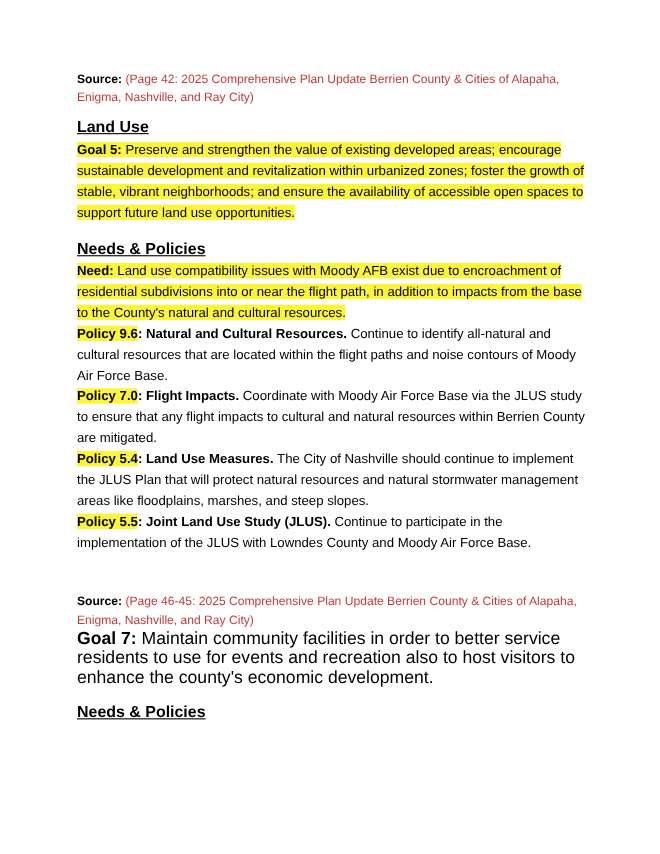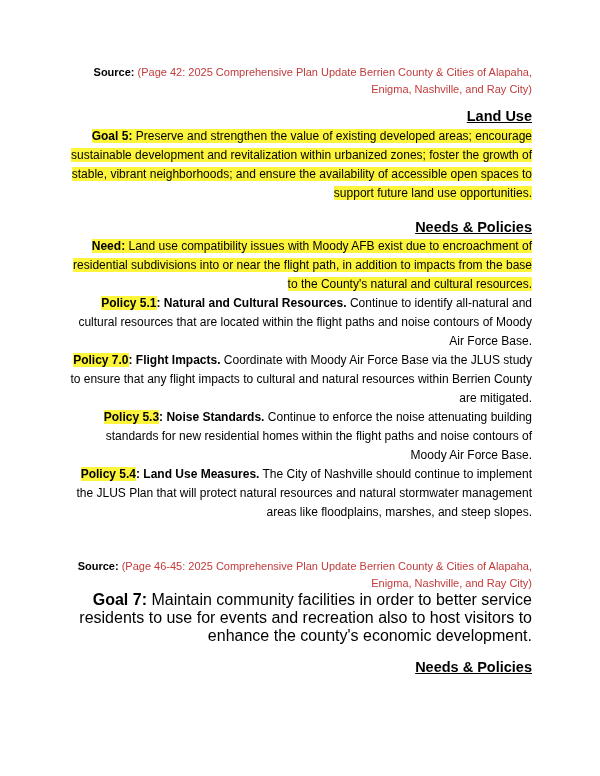--- a/index.html
+++ b/index.html
@@ -12,21 +12,20 @@
     height: 776px;
     overflow: hidden;
     font-family: "Liberation Sans", sans-serif;
     color: #000000;
   }
   .page {
     box-sizing: border-box;
     width: 600px;
     height: 776px;
     padding: 64px 68px 0 70px;
-    text-align: right;
   }
   p {
     margin: 0;
   }
   .src {
     font-size: 11px;
     line-height: 16.5px;
   }
   .src .src-label {
     color: #000000;
@@ -72,28 +71,28 @@
   <p class="src"><span class="src-label">Source:</span><span class="cite"> (Page 42: 2025 Comprehensive Plan Update Berrien County &amp; Cities of Alapaha, Enigma, Nashville, and Ray City)</span></p>
 
   <h2 class="h-landuse">Land Use</h2>
 
   <p class="body-p"><strong class="hl">Goal 5:</strong><span class="hl"> Preserve and strengthen the value of existing developed areas; encourage sustainable development and revitalization within urbanized zones; foster the growth of stable, vibrant neighborhoods; and ensure the availability of accessible open spaces to support future land use opportunities.</span></p>
 
   <h2 class="h-needs1">Needs &amp; Policies</h2>
 
   <p class="body-p"><strong class="hl">Need:</strong><span class="hl"> Land use compatibility issues with Moody AFB exist due to encroachment of residential subdivisions into or near the flight path, in addition to impacts from the base to the County's natural and cultural resources.</span></p>
 
-  <p class="body-p"><strong class="hl">Policy 5.1</strong><strong>:</strong><strong> Natural and Cultural Resources.</strong><span> Continue to identify all-natural and cultural resources that are located within the flight paths and noise contours of Moody Air Force Base.</span></p>
+  <p class="body-p"><strong class="hl">Policy 9.6</strong><strong>:</strong><strong> Natural and Cultural Resources.</strong><span> Continue to identify all-natural and cultural resources that are located within the flight paths and noise contours of Moody Air Force Base.</span></p>
 
   <p class="body-p"><strong class="hl">Policy 7.0</strong><strong>:</strong><strong> Flight Impacts.</strong><span> Coordinate with Moody Air Force Base via the JLUS study to ensure that any flight impacts to cultural and natural resources within Berrien County are mitigated.</span></p>
 
-  <p class="body-p"><strong class="hl">Policy 5.3</strong><strong>:</strong><strong> Noise Standards.</strong><span> Continue to enforce the noise attenuating building standards for new residential homes within the flight paths and noise contours of Moody Air Force Base.</span></p>
 
   <p class="body-p"><strong class="hl">Policy 5.4</strong><strong>:</strong><strong> Land Use Measures.</strong><span> The City of Nashville should continue to implement the JLUS Plan that will protect natural resources and natural stormwater management areas like floodplains, marshes, and steep slopes.</span></p>
 
+  <p class="body-p"><strong class="hl">Policy 5.5</strong><strong>:</strong><strong> Joint Land Use Study (JLUS).</strong><span> Continue to participate in the implementation of the JLUS with Lowndes County and Moody Air Force Base.</span></p>
 
   <p class="src src-2"><span class="src-label">Source:</span><span class="cite"> (Page 46-45: 2025 Comprehensive Plan Update Berrien County &amp; Cities of Alapaha, Enigma, Nashville, and Ray City)</span></p>
 
 
   <p class="goal7-p"><strong>Goal 7:</strong><span> Maintain community facilities in order to better service residents to use for events and recreation also to host visitors to enhance the county's economic development.</span></p>
 
   <h2 class="h-needs2">Needs &amp; Policies</h2>
 
 </div>
 

